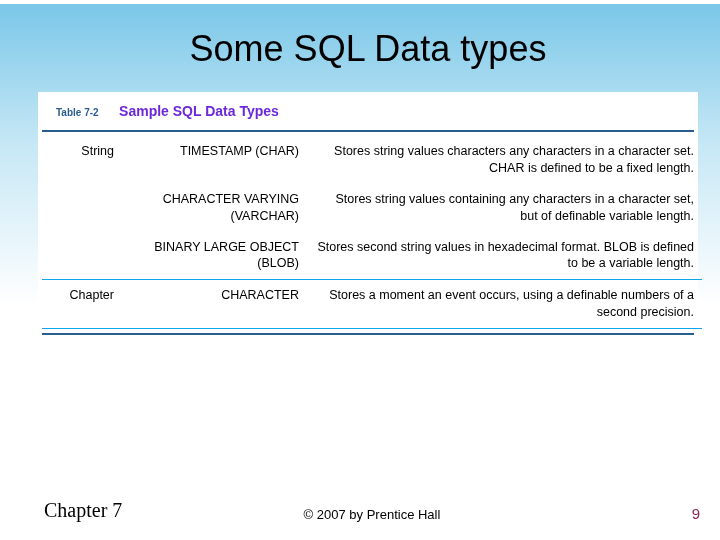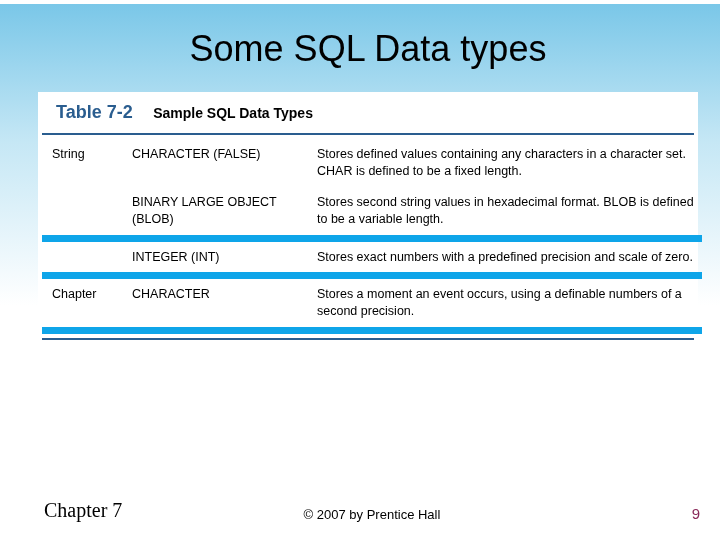--- a/index.html
+++ b/index.html
@@ -23,57 +23,58 @@
   .table-wrap {
     background: #ffffff;
     margin: 0 30px;
     padding: 0;
   }
   .table-caption {
     padding: 10px 10px 6px 10px;
   }
   .table-caption .label {
     color: #2a5d8f;
-    font-size: 18px;
+    font-size: 10px;
     font-weight: bold;
     margin-right: 12px;
   }
   .table-caption .text {
-    color: #000000;
+    color: #6d28d9;
     font-size: 14px;
     font-weight: bold;
   }
   .rule-top {
     border-top: 2px solid #2a5d8f;
   }
   .rule-bottom {
     border-top: 2px solid #2a5d8f;
     margin-top: 2px;
   }
   table {
     width: 100%;
     border-collapse: collapse;
     font-size: 12.5px;
     color: #000;
   }
   td {
     vertical-align: top;
     padding: 7px 8px 7px 10px;
     line-height: 1.35;
+    text-align: right;
   }
   td.col-cat {
     width: 80px;
   }
   td.col-type {
     width: 185px;
   }
   td.col-desc {
   }
   tr.group-end td {
-    border-bottom: 7px solid #0ea5e9;
+    border-bottom: 1px solid #0ea5e9;
   }
   .footer {
     position: absolute;
     bottom: 18px;
     left: 0;
     right: 0;
     width: 720px;
     font-size: 14px;
   }
   .footer-left {
@@ -107,32 +108,32 @@
 <div class="table-wrap">
   <div class="table-caption">
     <span class="label">Table 7-2</span>
     <span class="text">Sample SQL Data Types</span>
   </div>
   <div class="rule-top"></div>
   <table>
     <tbody>
       <tr>
         <td class="col-cat">String</td>
-        <td class="col-type">CHARACTER (FALSE)</td>
-        <td class="col-desc">Stores defined values containing any characters in a character set. CHAR is defined to be a fixed length.</td>
+        <td class="col-type">TIMESTAMP (CHAR)</td>
+        <td class="col-desc">Stores string values characters any characters in a character set. CHAR is defined to be a fixed length.</td>
+      </tr>
+      <tr>
+        <td class="col-cat"></td>
+        <td class="col-type">CHARACTER VARYING (VARCHAR)</td>
+        <td class="col-desc">Stores string values containing any characters in a character set, but of definable variable length.</td>
       </tr>
       <tr class="group-end">
         <td class="col-cat"></td>
         <td class="col-type">BINARY LARGE OBJECT (BLOB)</td>
         <td class="col-desc">Stores second string values in hexadecimal format. BLOB is defined to be a variable length.</td>
-      </tr>
-      <tr class="group-end">
-        <td class="col-cat"></td>
-        <td class="col-type">INTEGER (INT)</td>
-        <td class="col-desc">Stores exact numbers with a predefined precision and scale of zero.</td>
       </tr>
       <tr class="group-end">
         <td class="col-cat">Chapter</td>
         <td class="col-type">CHARACTER</td>
         <td class="col-desc">Stores a moment an event occurs, using a definable numbers of a second precision.</td>
       </tr>
     </tbody>
   </table>
   <div class="rule-bottom"></div>
 </div>

